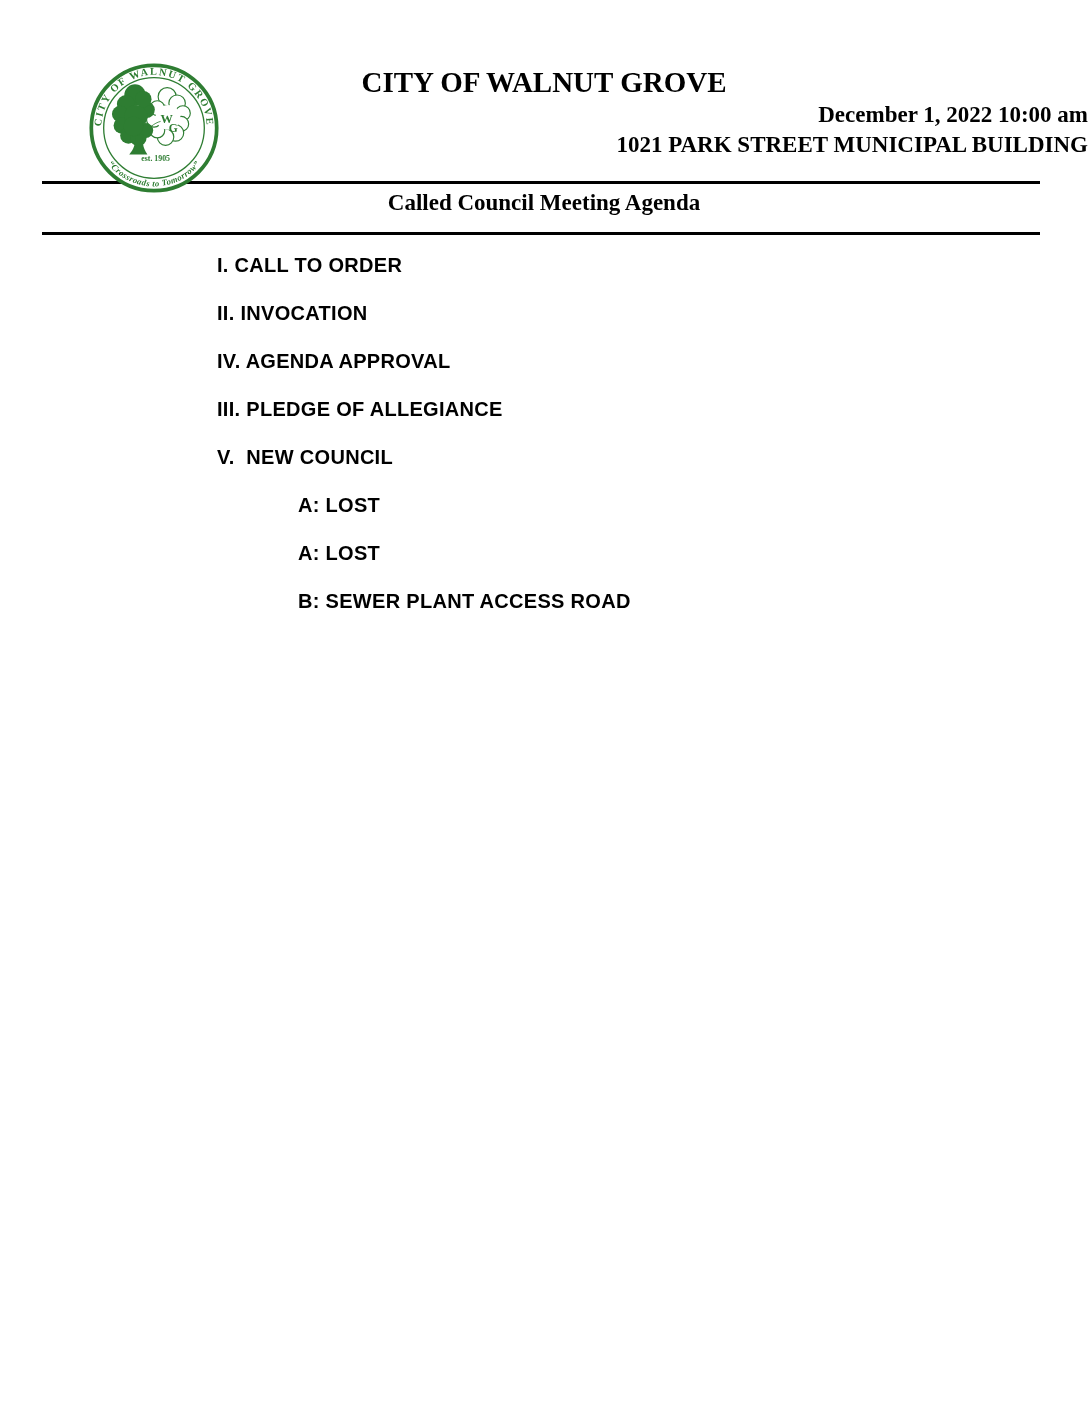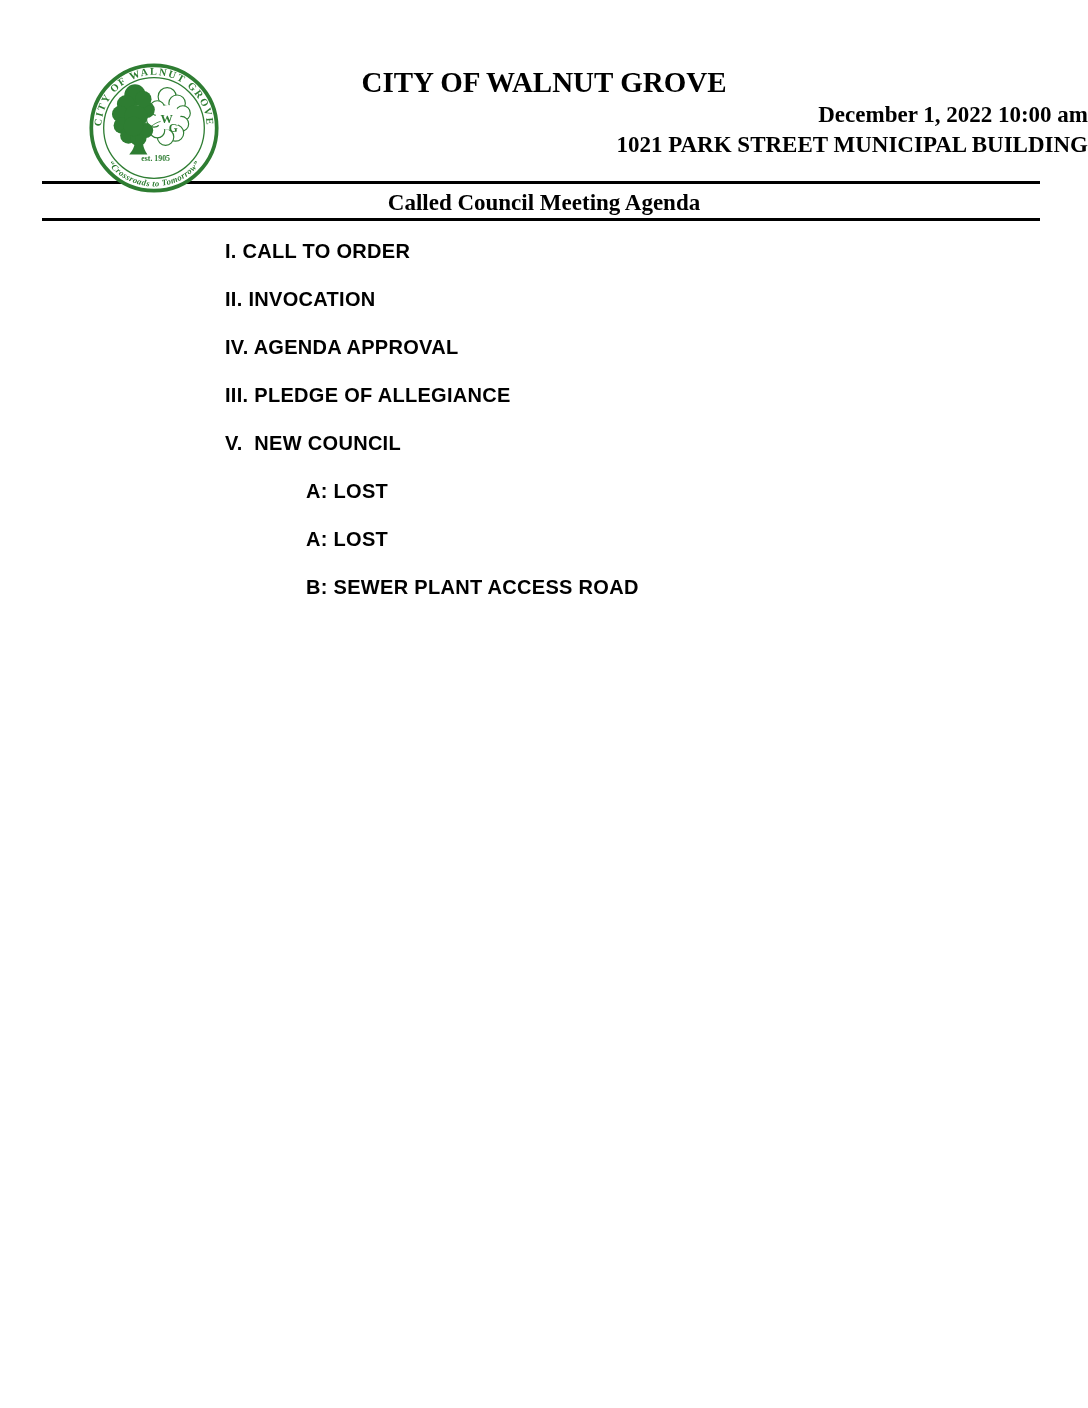--- a/index.html
+++ b/index.html
@@ -50,28 +50,28 @@
     width: 998px;
     margin-left: 42px;
   }
   .rule-top { margin-top: 22px; }
   .section-title {
     font-size: 23px;
     font-weight: bold;
     line-height: 30px;
     text-align: center;
     margin-top: 4px;
+    margin-bottom: 14px;
   }
   .agenda {
     margin-top: 18px;
     font-family: "Liberation Sans", sans-serif;
     font-weight: bold;
     font-size: 20px;
     letter-spacing: 0.3px;
-    padding-left: 8px;
   }
   .agenda-item {
     line-height: 24px;
     margin-bottom: 24px;
     white-space: pre;
   }
   .agenda-item.main { padding-left: 217px; }
   .agenda-item.sub  { padding-left: 298px; }
 </style>
 </head>

